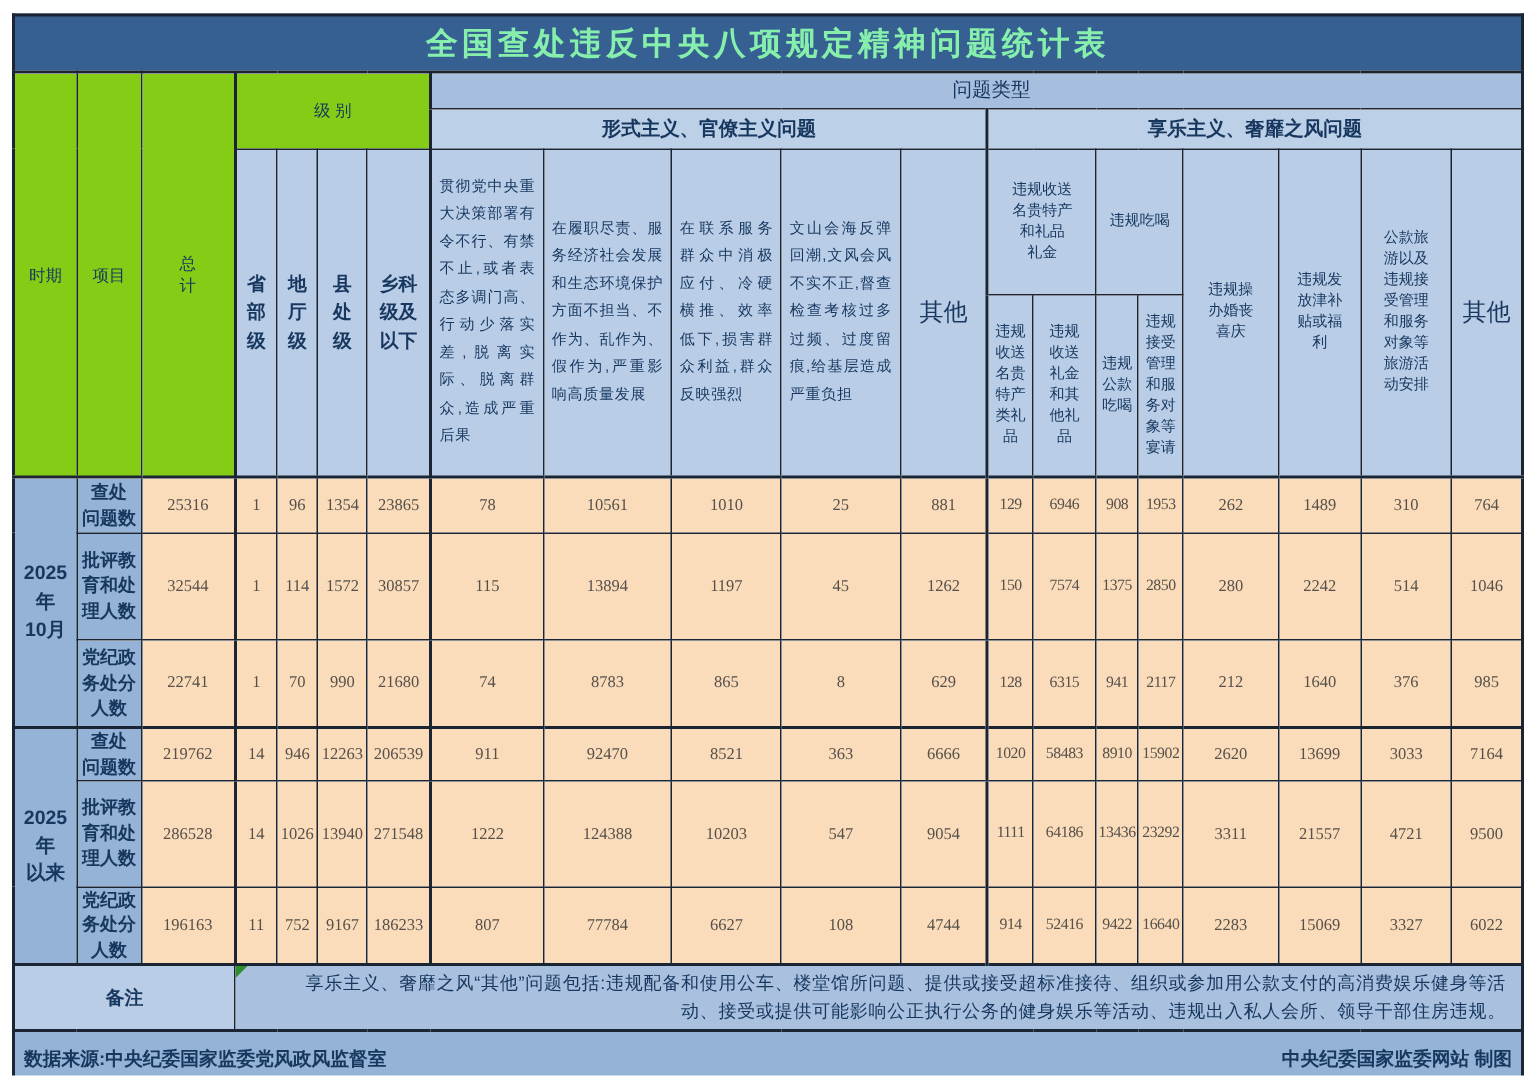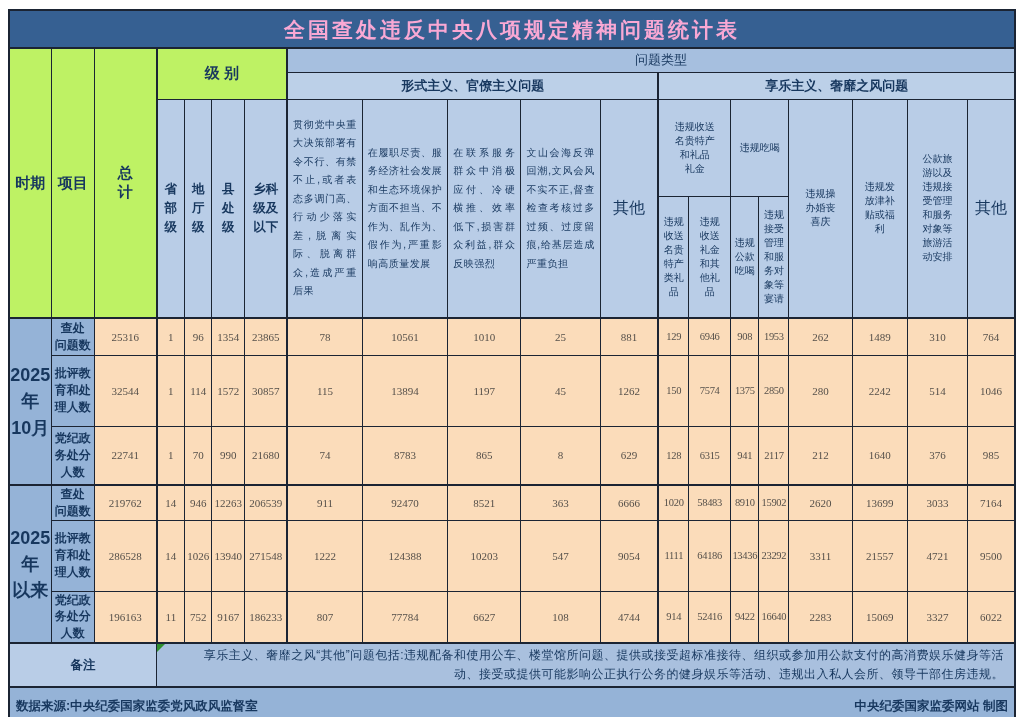--- a/index.html
+++ b/index.html
@@ -1,38 +1,38 @@
 <!DOCTYPE html>
 <html><head>
 <meta charset="utf-8">
 <style>
   html,body{margin:0;padding:0;background:#ffffff;}
   body{width:1024px;height:717px;font-family:"Liberation Sans",sans-serif;-webkit-font-smoothing:antialiased;}
   .wrap{padding:9px 8px 0 8px;}
   .title-bar{
-    background:#366092;color:#f9a8d4;font-size:21px;font-weight:bold;
+    background:#366092;color:#86efac;font-size:21px;font-weight:bold;
     text-align:center;letter-spacing:3px;height:36px;line-height:37px;
     border:2px solid #1b2433;border-bottom:none;
   }
   table.stat{border-collapse:collapse;table-layout:fixed;width:1008px;border:2px solid #1b2433;}
   th,td{border:1px solid #1b2433;padding:0;text-align:center;vertical-align:middle;overflow:hidden;color:#17375E;}
   
-  .hm {background:#bef264;font-size:15px;font-weight:bold;}
+  .hm {background:#84cc16;font-size:11px;font-weight:normal;}
   .hm2{background:#A6BFDF;font-size:13px;font-weight:normal;padding-left:20px;}
   .hb {background:#BCD0E8;font-size:13px;font-weight:bold;}
   .hl {background:#B9CDE7;font-size:12.5px;font-weight:bold;line-height:1.5;}
   .hs {background:#B9CDE7;font-size:10px;font-weight:normal;line-height:1.4;}
   .hn {background:#B9CDE7;font-size:16px;font-weight:normal;}
   .desc{background:#B9CDE7;font-size:10px;font-weight:normal;line-height:1.85;
         text-align:justify;padding:4px 5px;letter-spacing:0.5px;}
   .pre{white-space:pre-line;}
   
   .num{background:#FBDCBA;color:#55504a;font-family:"Liberation Serif",serif;font-size:11px;}
   .nw{font-size:10.5px;letter-spacing:-0.3px;}
-  .plabel{background:#95B3D7;font-size:18px;font-weight:bold;line-height:1.45;}
+  .plabel{background:#95B3D7;font-size:13px;font-weight:bold;line-height:1.45;}
   .ilabel{background:#95B3D7;font-size:12px;font-weight:bold;line-height:1.4;}
   
   .noteL{background:#B9CDE7;font-size:12.5px;font-weight:bold;margin-top:12px;}
   .noteC{background:#A9C0DE;text-align:right;position:relative;padding:2px 10px 2px 6px;}
   .noteC .txt{font-size:12px;line-height:1.6;text-indent:2em;letter-spacing:0.5px;}
   .corner{position:absolute;left:0;top:0;width:0;height:0;
           border-top:8px solid #2f8f2f;border-right:8px solid transparent;}
   .footRow td{background:#95B3D7;}
   .foot{display:flex;justify-content:space-between;align-items:center;
         font-size:12.5px;font-weight:bold;color:#17375E;padding:0 6px;height:36px;}

